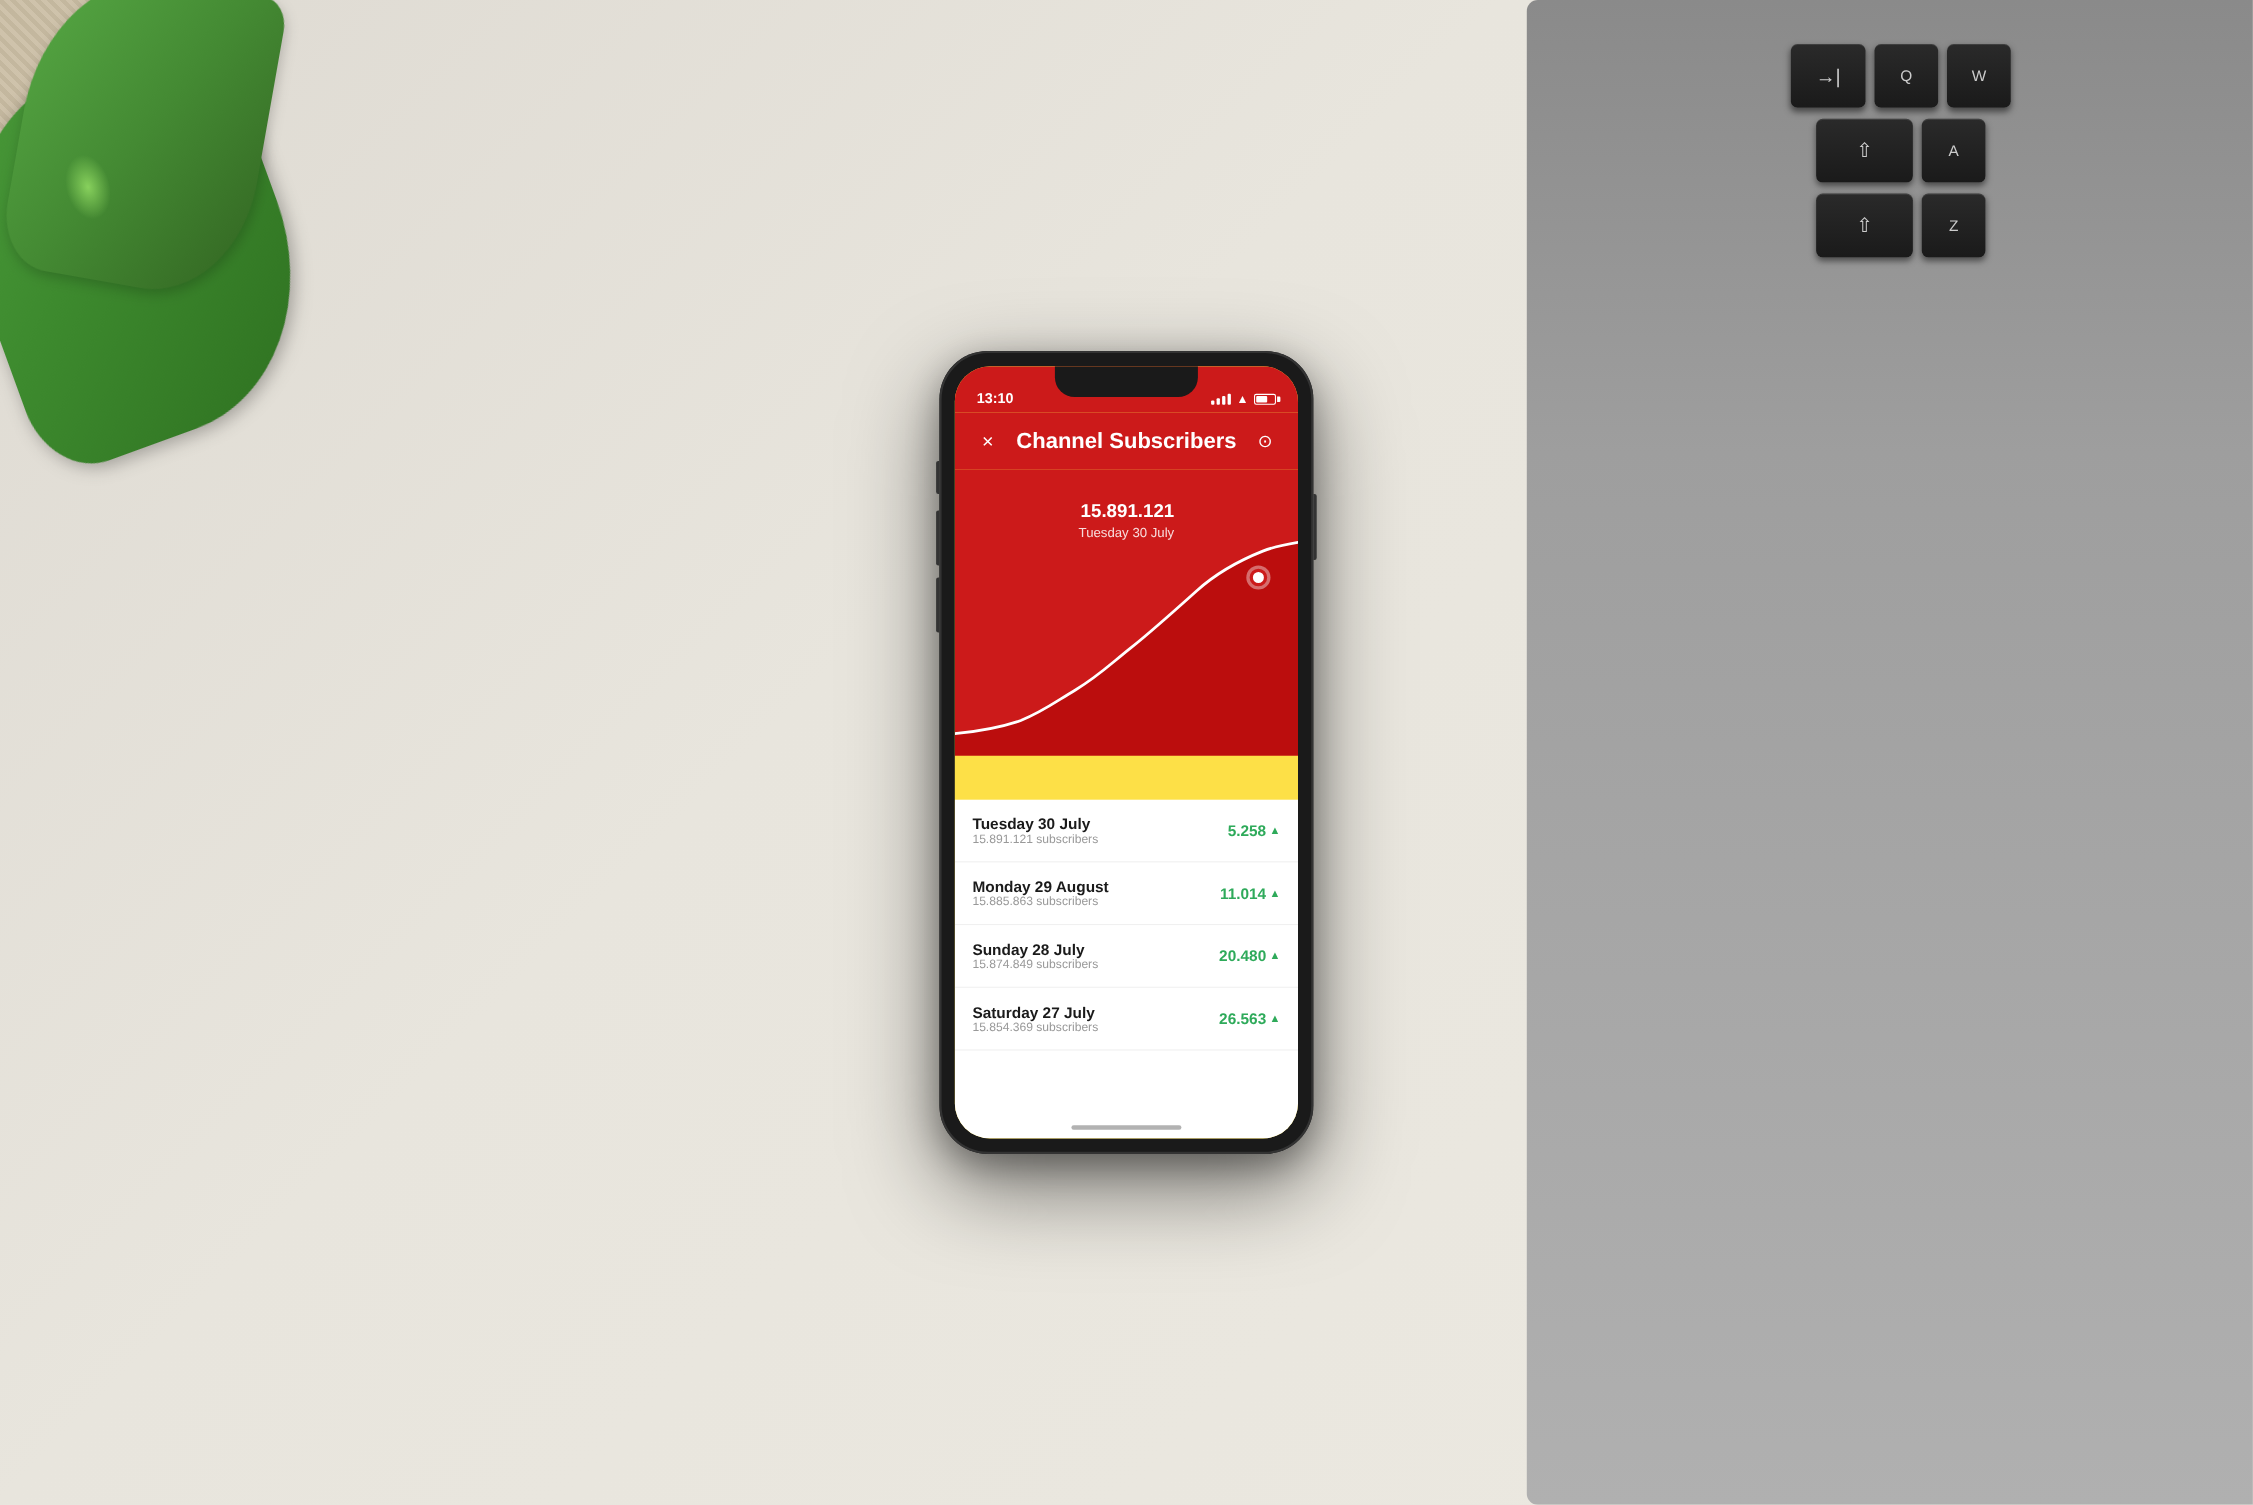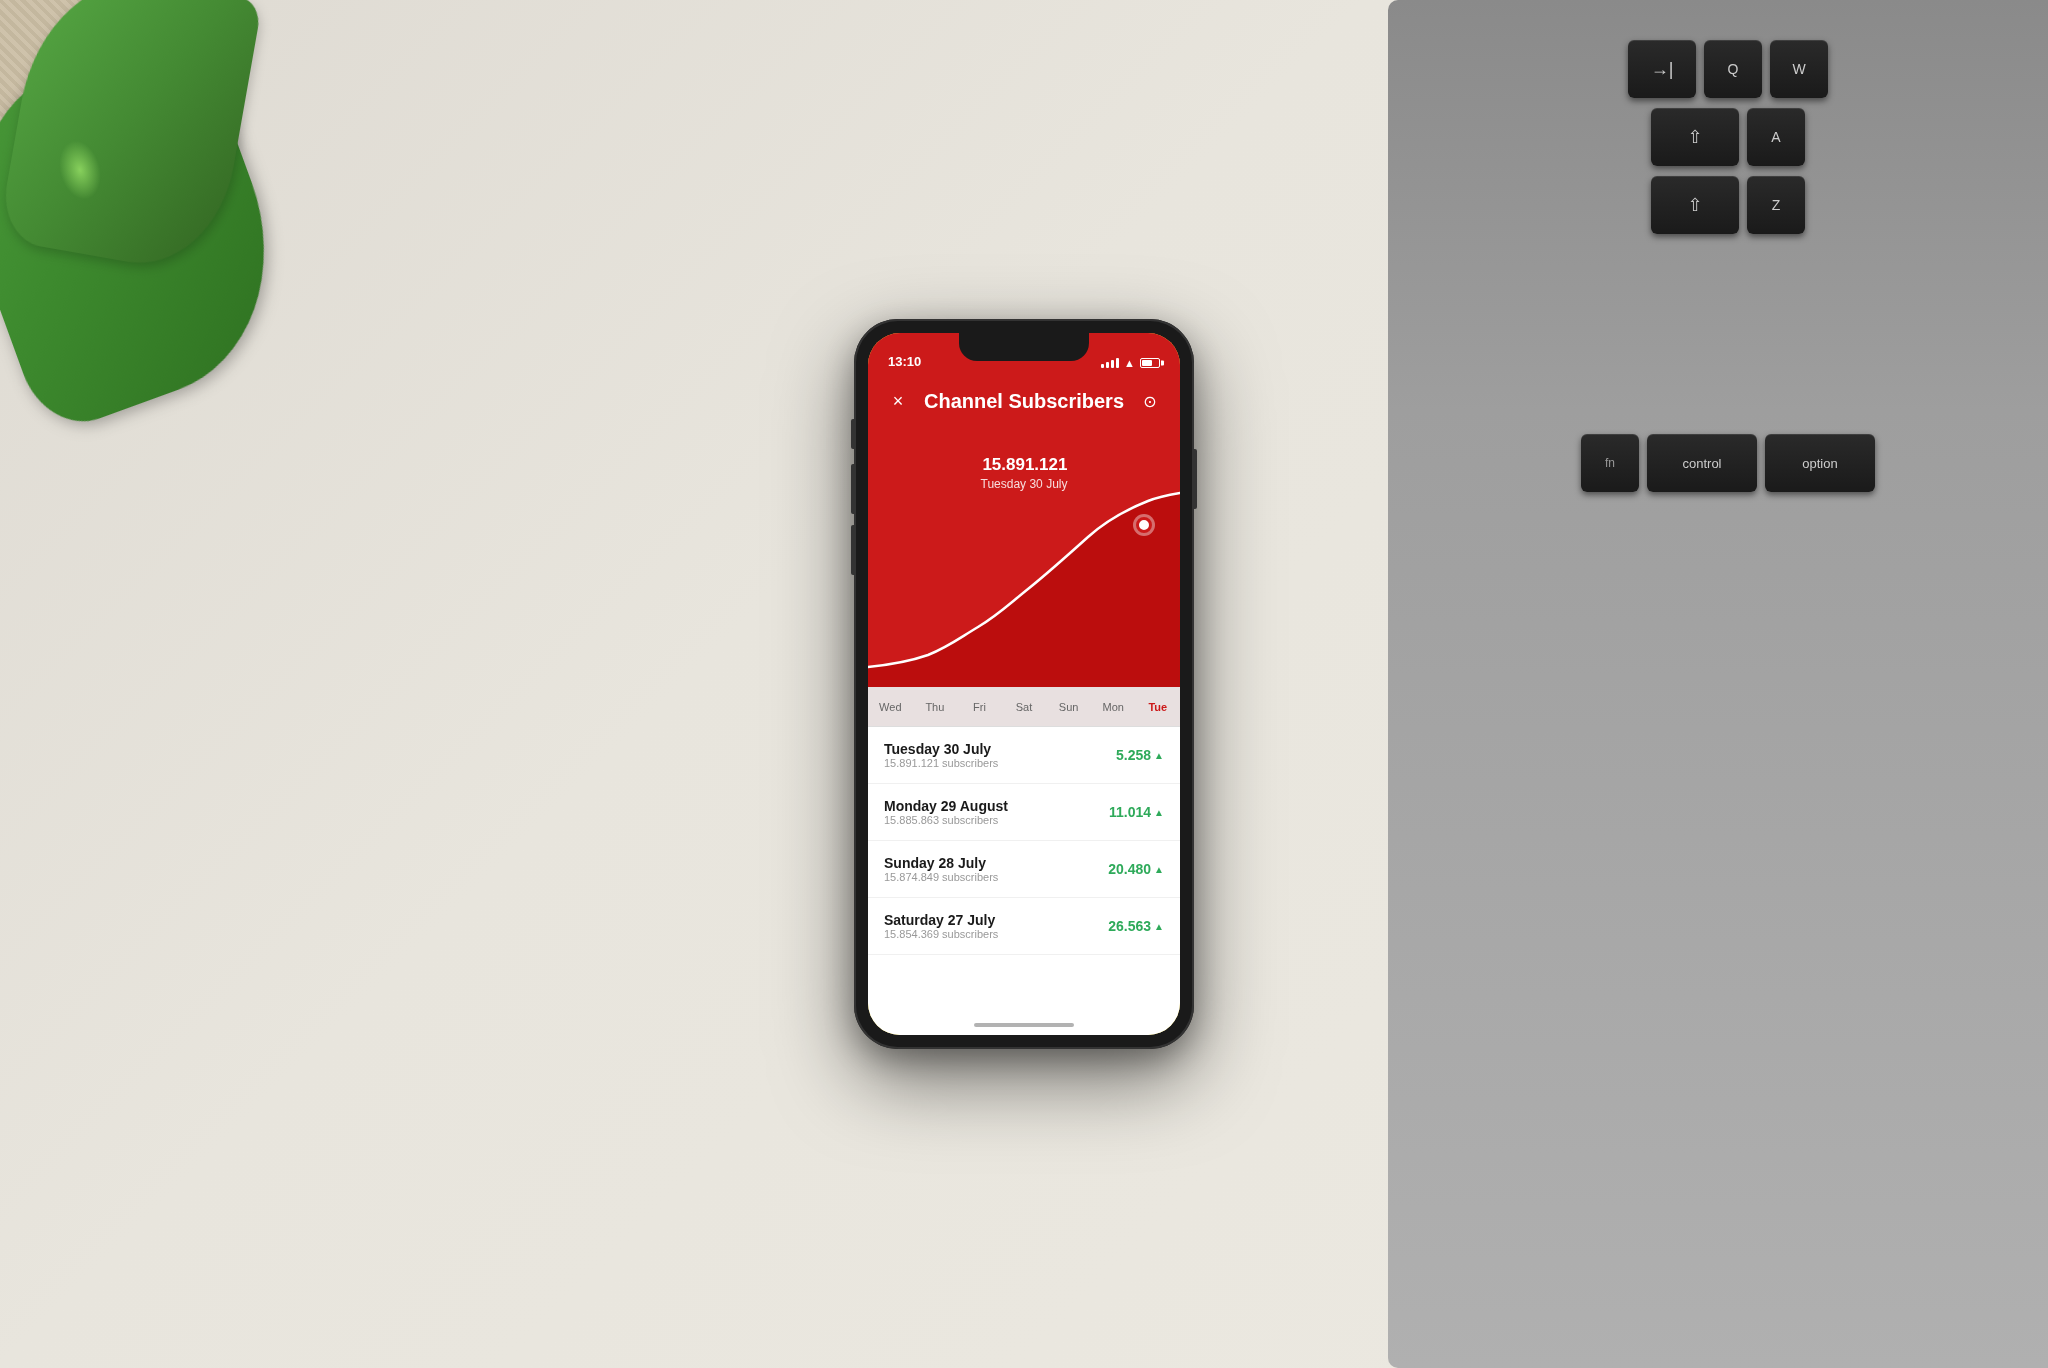--- a/index.html
+++ b/index.html
@@ -518,31 +518,20 @@
 
       <div class="keyboard-row">
         <div class="key key-large">
           <span class="key-symbol">⇧</span>
         </div>
         <div class="key key-small">
           <span>Z</span>
         </div>
       </div>
 
-      <div class="keyboard-row" style="margin-top: 200px;">
-        <div class="key key-fn">
-          <span style="font-size:12px; color:#999;">fn</span>
-        </div>
-        <div class="key key-xlarge">
-          <span style="font-size:13px;">control</span>
-        </div>
-        <div class="key key-xlarge">
-          <span style="font-size:13px;">option</span>
-        </div>
-      </div>
     </div>
   </div>
 </div>
 
 <div class="phone-container">
   <div class="phone">
 
     <div class="phone-button-right"></div>
     <div class="phone-button-left-1"></div>
     <div class="phone-button-left-2"></div>
@@ -589,29 +578,20 @@
           </defs>
 
           <path d="M0,180 C20,178 40,175 60,168 C80,160 90,152 110,140 C130,128 140,118 160,102 C180,86 200,68 220,50 C240,32 265,20 280,14 C290,10 300,8 312,6 L312,200 L0,200 Z" fill="rgba(170,0,0,0.5)"></path>
 
           <path d="M0,180 C20,178 40,175 60,168 C80,160 90,152 110,140 C130,128 140,118 160,102 C180,86 200,68 220,50 C240,32 265,20 280,14 C290,10 300,8 312,6" fill="none" stroke="white" stroke-width="2.5" stroke-linecap="round"></path>
         </svg>
 
         <div class="chart-dot"></div>
       </div>
 
-      <div class="day-labels">
-        <span class="day-label">Wed</span>
-        <span class="day-label">Thu</span>
-        <span class="day-label">Fri</span>
-        <span class="day-label">Sat</span>
-        <span class="day-label">Sun</span>
-        <span class="day-label">Mon</span>
-        <span class="day-label active">Tue</span>
-      </div>
 
       <div class="stats-list">
 
         <div class="stat-item">
           <div class="stat-info">
             <div class="stat-date">Tuesday 30 July</div>
             <div class="stat-subs">15.891.121 subscribers</div>
           </div>
           <div class="stat-change">
             <span>5.258</span>

